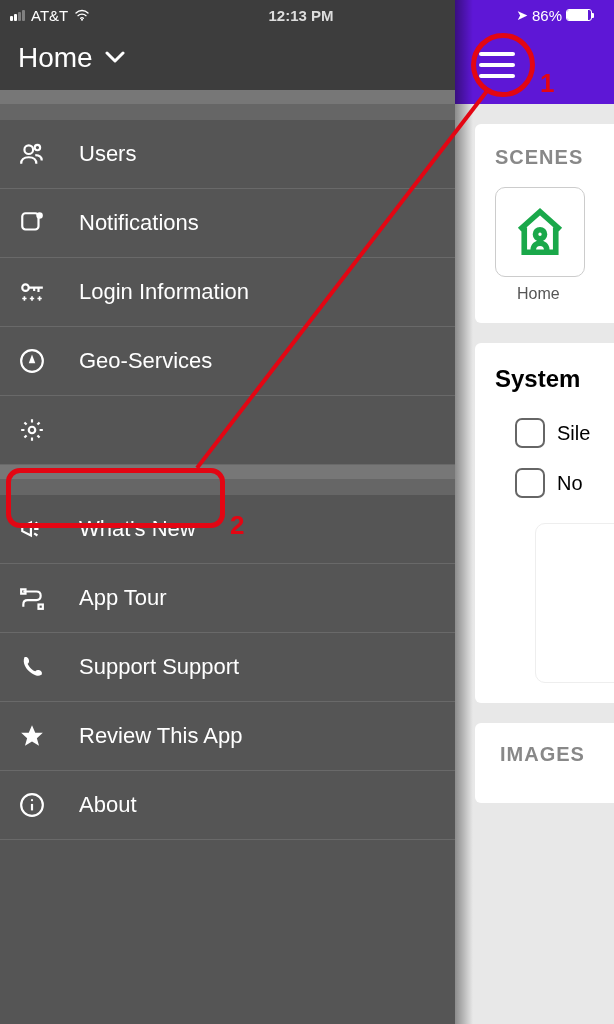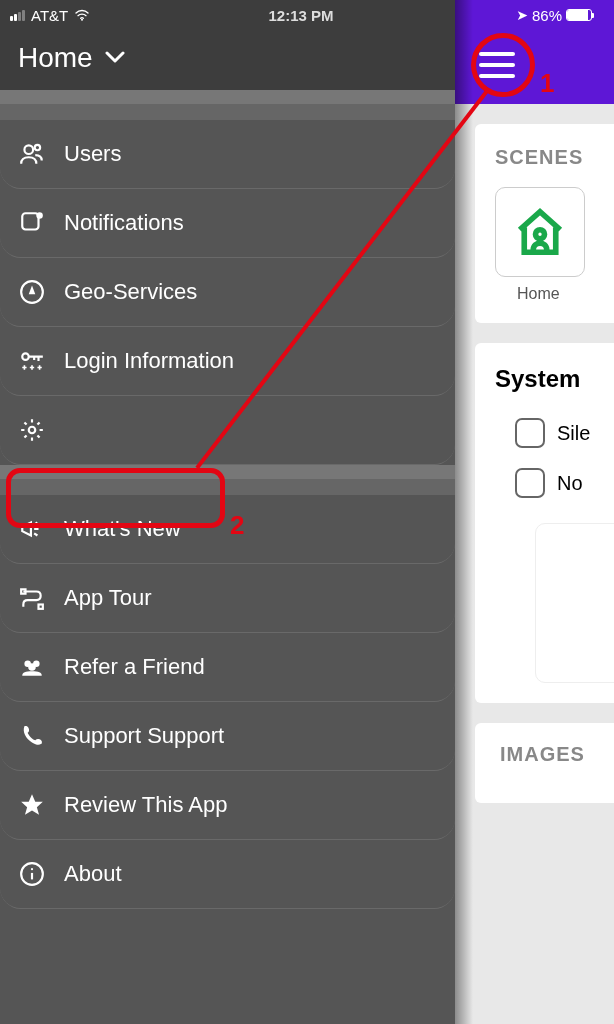--- a/index.html
+++ b/index.html
@@ -87,26 +87,25 @@
       content: '';
       position: absolute;
       top: 0; left: 0; right: 0;
       height: 14px;
       background: rgba(130,130,130,0.6);
     }
 
     .menu-item {
       display: flex;
       align-items: center;
-      gap: 18px;
+      gap: 33px;
       padding: 20px 18px;
       border-bottom: 1px solid rgba(255,255,255,0.12);
       color: #fff;
       background: #555;
-      border-radius: 21px;
     }
     .menu-item .icon {
       width: 28px;
       height: 28px;
       display: flex;
       align-items: center;
       justify-content: center;
       flex-shrink: 0;
     }
     .menu-item .icon svg { width: 26px; height: 26px; fill: none; stroke: #fff; stroke-width: 2; }
@@ -288,41 +287,41 @@
           <rect x="3" y="3" width="15" height="15" rx="3"></rect>
           <circle cx="19" cy="5" r="3" fill="#fff" stroke="none"></circle>
         </svg>
     </span>
     <span class="menu-label">Notifications</span>
   </div>
 
   <div class="menu-item">
     <span class="icon">
       <svg viewBox="0 0 24 24">
-          <circle cx="12" cy="12" r="10"></circle>
-          <path d="M12 6 L9 14 L15 14 Z" fill="#fff" stroke="none"></path>
-        </svg>
-    </span>
-    <span class="menu-label">Geo-Services</span>
-  </div>
-
-  <div class="menu-item">
-    <span class="icon">
-      <svg viewBox="0 0 24 24">
           <circle cx="6" cy="8" r="3"></circle>
           <path d="M9 8 L22 8 M18 8 L18 12 M14 8 L14 11"></path>
           <path d="M3 18 L7 18 M5 16 L5 20 M10 18 L14 18 M12 16 L12 20 M17 18 L21 18 M19 16 L19 20" stroke-width="1.5"></path>
         </svg>
     </span>
     <span class="menu-label">Login Information</span>
   </div>
 
   <div class="menu-item">
     <span class="icon">
       <svg viewBox="0 0 24 24">
+          <circle cx="12" cy="12" r="10"></circle>
+          <path d="M12 6 L9 14 L15 14 Z" fill="#fff" stroke="none"></path>
+        </svg>
+    </span>
+    <span class="menu-label">Geo-Services</span>
+  </div>
+
+  <div class="menu-item">
+    <span class="icon">
+      <svg viewBox="0 0 24 24">
           <circle cx="12" cy="12" r="3"></circle>
           <path d="M12 2 L12 5 M12 19 L12 22 M22 12 L19 12 M5 12 L2 12 M19 5 L17 7 M7 17 L5 19 M19 19 L17 17 M7 7 L5 5"></path>
         </svg>
     </span>
   </div>
 
   <div class="section-gap"></div>
 
   <div class="menu-item">
     <span class="icon">
@@ -338,31 +337,20 @@
     <span class="icon">
       <svg viewBox="0 0 24 24">
           <path d="M4 6 L16 6 Q20 6 20 10 Q20 14 16 14 L8 14 Q4 14 4 18 L4 20"></path>
           <rect x="2" y="4" width="4" height="4"></rect>
           <rect x="18" y="18" width="4" height="4"></rect>
         </svg>
     </span>
     <span class="menu-label">App Tour</span>
   </div>
 
-  <div class="menu-item">
-    <span class="icon">
-      <svg viewBox="0 0 24 24">
-          <circle cx="8" cy="9" r="3" fill="#fff" stroke="none"></circle>
-          <circle cx="16" cy="9" r="3" fill="#fff" stroke="none"></circle>
-          <circle cx="12" cy="12" r="3.5" fill="#fff" stroke="none"></circle>
-          <path d="M3 20 c0-3 3-4 9-4 s9 1 9 4" fill="#fff" stroke="none"></path>
-        </svg>
-    </span>
-    <span class="menu-label">Refer a Friend</span>
-  </div>
 
   <div class="menu-item">
     <span class="icon">
       <svg viewBox="0 0 24 24">
           <path d="M5 3 C5 3 8 2 9 5 C10 8 8 9 8 9 C8 9 10 14 15 16 C15 16 16 14 19 15 C22 16 21 19 21 19 C21 19 18 22 12 18 C6 14 3 8 5 3 Z" fill="#fff" stroke="none"></path>
         </svg>
     </span>
     <span class="menu-label">Support Support</span>
   </div>
 

